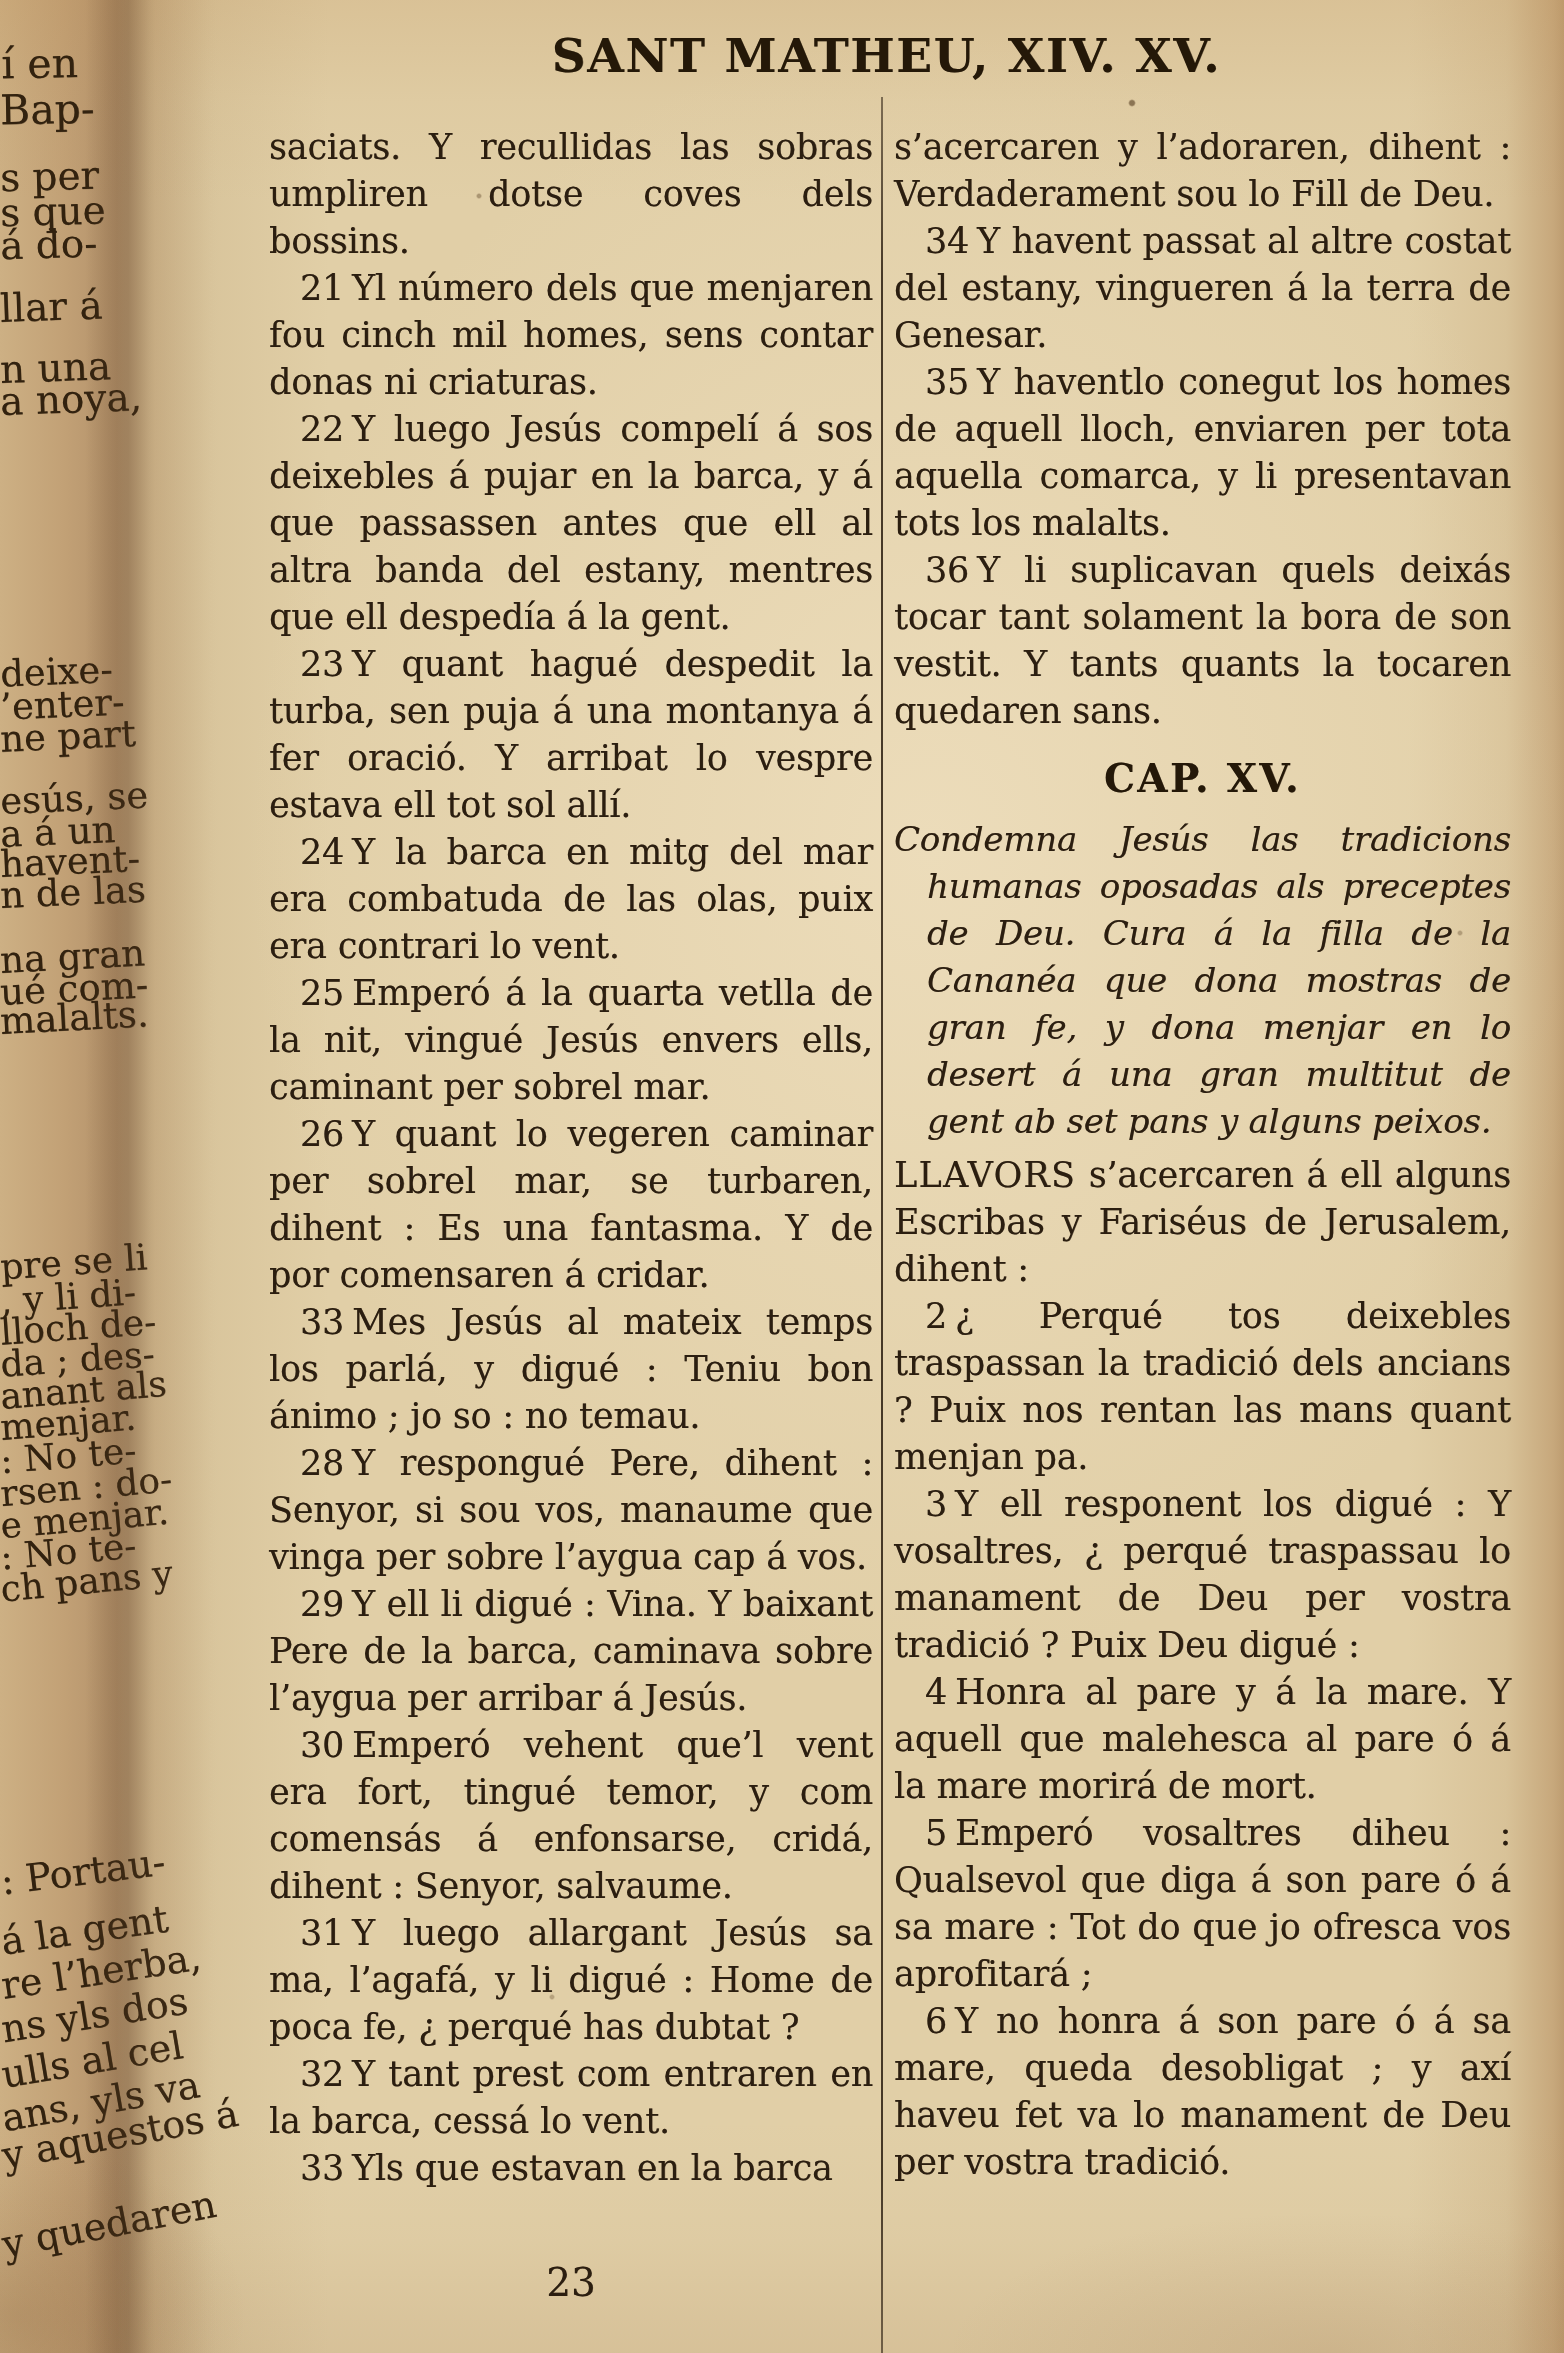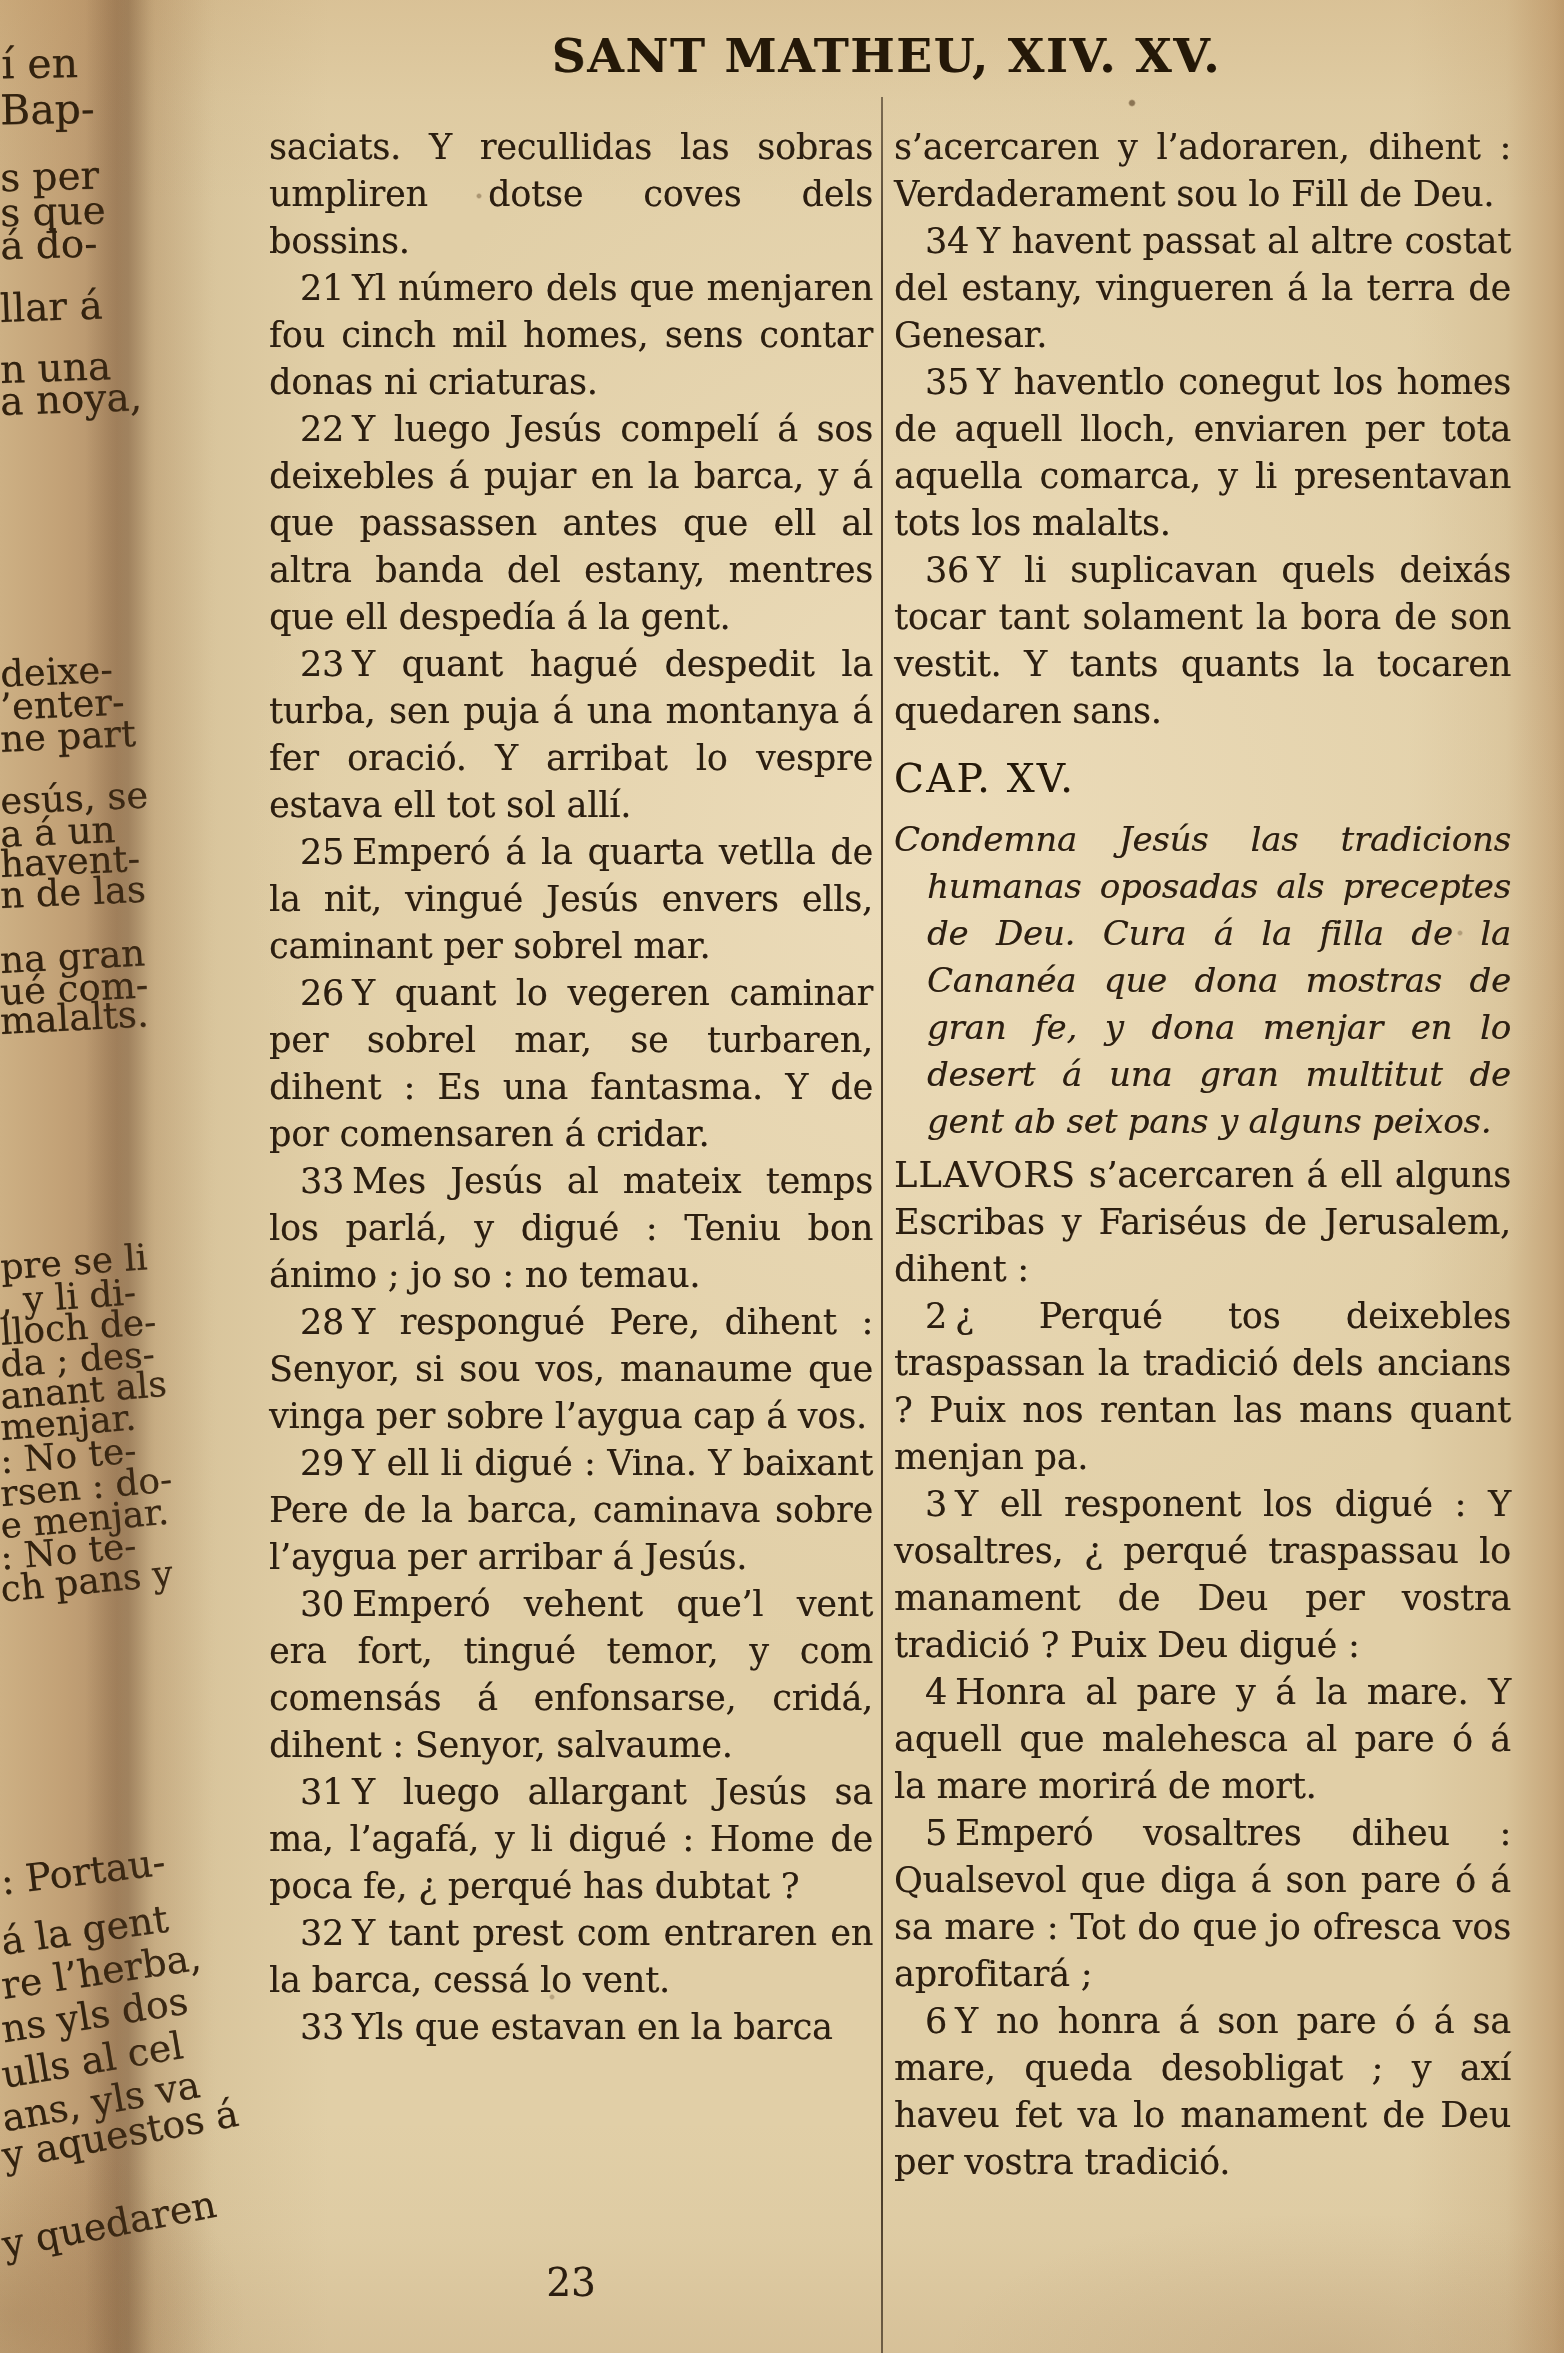--- a/index.html
+++ b/index.html
@@ -41,24 +41,25 @@
     text-shadow:0.3px 0.3px 0.4px rgba(43,30,16,.55);
   }
   .column p{margin:0;line-height:47px;}
   #col-left{left:269px;width:604px;}
   #col-right{left:894px;width:617px;}
   .verse{text-indent:31px;}
   .verse.cont{text-indent:0;}
   .vnum{margin-right:7.8px;}
   .lead-word{letter-spacing:1.2px;}
   .cap-heading{
-    text-align:left;text-indent:0;
+    text-align:center;text-indent:0;
     font-size:39px;letter-spacing:2.3px;
     margin:20.3px 0 14px !important;
     color:#241808;
+    font-weight:bold;
   }
   .summary{
     font-style:italic;
     font-size:34px;
     padding-left:33px;text-indent:-33px;
     margin-bottom:6.3px !important;
   }
   .column-divider{
     position:absolute;left:881px;top:97px;
     width:2.3px;height:2257px;
@@ -130,20 +131,21 @@
 
   <div class="running-head">SANT MATHEU, XIV. XV.</div>
 
   <div class="column-divider"></div>
 
   <div class="column" id="col-left">
       <p class="verse cont">saciats. Y recullidas las sobras umpliren dotse coves dels bossins.</p>
       <p class="verse"><span class="vnum">21</span>Yl número dels que menjaren fou cinch mil homes, sens contar donas ni criaturas.</p>
       <p class="verse"><span class="vnum">22</span>Y luego Jesús compelí á sos deixebles á pujar en la barca, y á que passassen antes que ell al altra banda del estany, mentres que ell despedía á la gent.</p>
       <p class="verse"><span class="vnum">23</span>Y quant hagué despedit la turba, sen puja á una montanya á fer oració. Y arribat lo vespre estava ell tot sol allí.</p>
+      <p class="verse"><span class="vnum">24</span>Y la barca en mitg del mar era combatuda de las olas, puix era contrari lo vent.</p>
       <p class="verse"><span class="vnum">25</span>Emperó á la quarta vetlla de la nit, vingué Jesús envers ells, caminant per sobrel mar.</p>
       <p class="verse"><span class="vnum">26</span>Y quant lo vegeren caminar per sobrel mar, se turbaren, dihent : Es una fantasma. Y de por comensaren á cridar.</p>
       <p class="verse"><span class="vnum">33</span>Mes Jesús al mateix temps los parlá, y digué : Teniu bon ánimo ; jo so : no temau.</p>
       <p class="verse"><span class="vnum">28</span>Y respongué Pere, dihent : Senyor, si sou vos, manaume que vinga per sobre l’aygua cap á vos.</p>
       <p class="verse"><span class="vnum">29</span>Y ell li digué : Vina. Y baixant Pere de la barca, caminava sobre l’aygua per arribar á Jesús.</p>
       <p class="verse"><span class="vnum">30</span>Emperó vehent que’l vent era fort, tingué temor, y com comensás á enfonsarse, cridá, dihent : Senyor, salvaume.</p>
       <p class="verse"><span class="vnum">31</span>Y luego allargant Jesús sa ma, l’agafá, y li digué : Home de poca fe, ¿ perqué has dubtat ?</p>
       <p class="verse"><span class="vnum">32</span>Y tant prest com entraren en la barca, cessá lo vent.</p>
       <p class="verse"><span class="vnum">33</span>Yls que estavan en la barca</p>
     </div>

